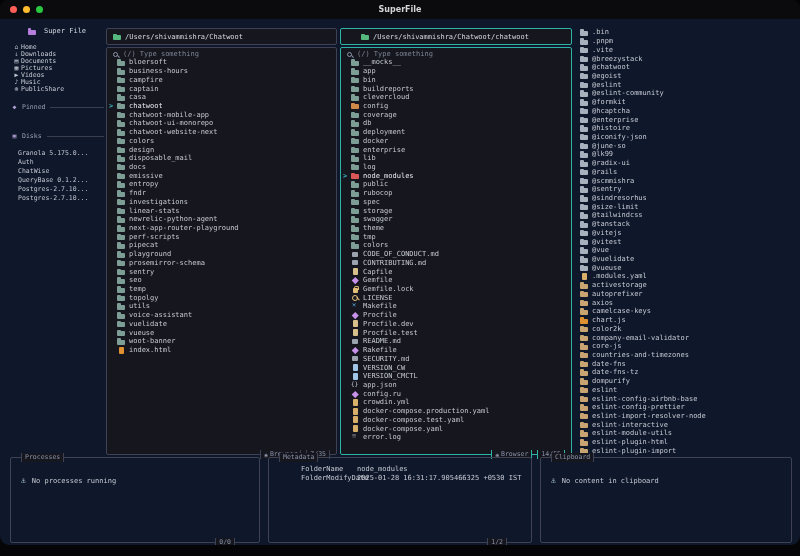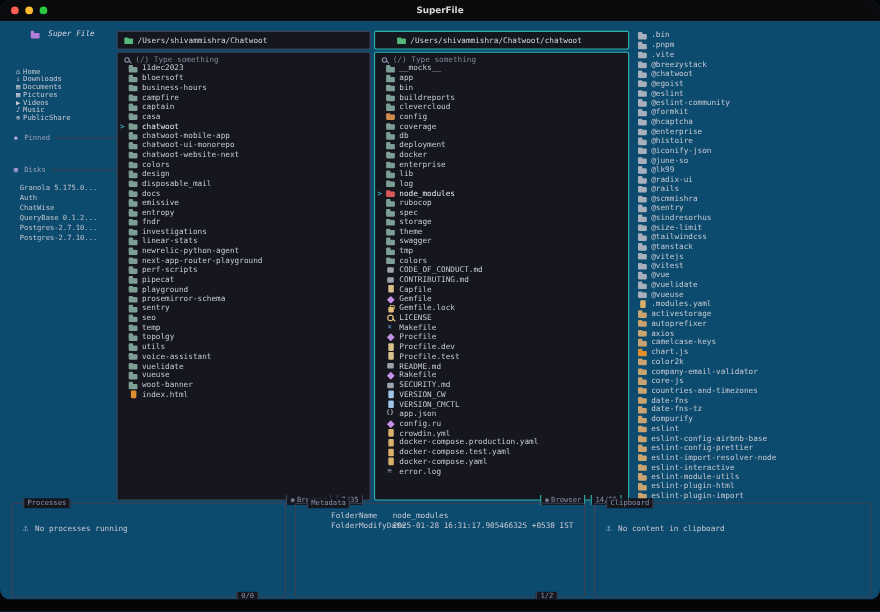--- a/index.html
+++ b/index.html
@@ -1,18 +1,18 @@
 <!DOCTYPE html>
 <html><head>
 <meta charset="utf-8">
 <style>
   * { margin:0; padding:0; box-sizing:border-box; }
   body { background:#050507; font-family:"DejaVu Sans Mono", monospace; }
   #window {
-    position:relative; width:800px; height:545px; background:#0c4a6e;
+    position:relative; width:800px; height:545px; background:#0f172a;
     border-radius:9px; overflow:hidden;
   }
   
   #titlebar { position:absolute; top:0; left:0; right:0; height:19px; background:#0b0b0e;
     display:flex; align-items:center; justify-content:center; }
   .lights { position:absolute; left:10px; top:6px; display:flex; gap:6px; }
   .light { width:7px; height:7px; border-radius:50%; }
   #win-title { color:#d6d6d6; font-size:8px; font-weight:bold; font-family:"DejaVu Sans", sans-serif; }
   
   .rows { font-size:7px; color:#c6cad3; }
@@ -35,21 +35,21 @@
   .ic.gem::before    { content:""; position:absolute; left:2px; top:2px; width:4.5px; height:4.5px; background:var(--c,#c792ea); transform:rotate(45deg); }
   .ic.make::before   { content:"\2715"; position:absolute; left:1px; top:-1px; font-size:7px; color:var(--c,#5fa8e0); }
   .ic.braces::before { content:"{}"; position:absolute; left:0; top:-1px; font-size:6px; color:var(--c,#c6cad3); }
   .ic.log::before    { content:"\2261"; position:absolute; left:1px; top:-1px; font-size:7px; color:var(--c,#8f97a3); }
   .ic.yaml::before   { content:""; position:absolute; left:1.5px; top:.5px; width:5px; height:7px; background:var(--c,#d8b06a); border-radius:1px; }
   .ich { display:inline-block; width:9px; font-size:6.5px; color:#c2c7d2; flex:none; text-align:center; }
   .mag { display:inline-block; width:5px; height:5px; border:1px solid #8b93a8; border-radius:50%; position:relative; margin:0 5px 0 1px; flex:none; }
   .mag::after { content:""; position:absolute; width:3px; height:1px; background:#8b93a8; transform:rotate(45deg); right:-2.5px; bottom:-1px; }
   
   #sidebar { position:absolute; left:10px; top:26px; width:94px; }
-  #side-title { display:flex; align-items:center; justify-content:center; gap:4px; font-size:7px; color:#d3d7e0; height:10px; margin-bottom:26px;font-style:italic; }
+  #side-title { display:flex; align-items:center; justify-content:center; gap:4px; font-size:7px; color:#d3d7e0; height:10px; margin-bottom:8px; }
   #side-nav .row { height:6.9px; padding-left:2px; font-size:6.5px; }
   .divider { display:flex; align-items:center; gap:3px; font-size:6.5px; color:#9aa0b4; margin:0 0 0 0; height:8px; }
   .divider .line { flex:1; border-top:1px solid #3a3e4c; margin-left:2px; }
   #side-disks .row { height:9px; padding-left:8px; font-size:6.5px; color:#c0c4ce;align-items:flex-end; }
   
   .pathbar { position:absolute; height:17px; border:1px solid var(--bd); border-radius:2px;
     display:flex; align-items:center; padding:0 6px; font-size:7px; color:#d6d9e4; background:#15161e; white-space:nowrap; overflow:hidden; }
   .listbox { position:absolute; border:1px solid var(--bd); border-radius:2px; background:#15161e; }
   .searchrow { display:flex; align-items:center; height:10px; padding:2px 0 0 5px; font-size:7px; color:#7e8596; white-space:nowrap; }
   .chip { position:absolute; display:flex; gap:5px; font-size:6.5px; color:#8b93a8; }
@@ -156,25 +156,20 @@
     <span class="ic folder" style="--c:#56b87c"></span>
     <span>/Users/shivammishra/Chatwoot</span>
   </div>
   <div class="listbox" style="--bd:#3e4254; left:106px; top:47px; width:231px; height:408px;">
     <div class="searchrow">
       <span class="mag"></span>
       <span>(/) Type something</span>
     </div>
     <div class="rows">
 
-    <div class="row">
-          <span class="cur">&gt;</span>
-          <span class="ic folder"></span>
-          <span class="lbl">11dec2023</span>
-        </div>
         <div class="row">
           <span class="cur">&gt;</span>
           <span class="ic folder"></span>
           <span class="lbl">bloersoft</span>
         </div>
         <div class="row">
           <span class="cur">&gt;</span>
           <span class="ic folder"></span>
           <span class="lbl">business-hours</span>
         </div>
@@ -425,41 +420,46 @@
           <span class="lbl">log</span>
         </div>
         <div class="row selected">
           <span class="cur">&gt;</span>
           <span class="ic folder" style="--c: #d95757;"></span>
           <span class="lbl">node_modules</span>
         </div>
         <div class="row">
           <span class="cur">&gt;</span>
           <span class="ic folder"></span>
+          <span class="lbl">public</span>
+        </div>
+        <div class="row">
+          <span class="cur">&gt;</span>
+          <span class="ic folder"></span>
           <span class="lbl">rubocop</span>
         </div>
         <div class="row">
           <span class="cur">&gt;</span>
           <span class="ic folder"></span>
           <span class="lbl">spec</span>
         </div>
         <div class="row">
           <span class="cur">&gt;</span>
           <span class="ic folder"></span>
           <span class="lbl">storage</span>
         </div>
         <div class="row">
           <span class="cur">&gt;</span>
           <span class="ic folder"></span>
+          <span class="lbl">swagger</span>
+        </div>
+        <div class="row">
+          <span class="cur">&gt;</span>
+          <span class="ic folder"></span>
           <span class="lbl">theme</span>
-        </div>
-        <div class="row">
-          <span class="cur">&gt;</span>
-          <span class="ic folder"></span>
-          <span class="lbl">swagger</span>
         </div>
         <div class="row">
           <span class="cur">&gt;</span>
           <span class="ic folder"></span>
           <span class="lbl">tmp</span>
         </div>
         <div class="row">
           <span class="cur">&gt;</span>
           <span class="ic folder"></span>
           <span class="lbl">colors</span>

